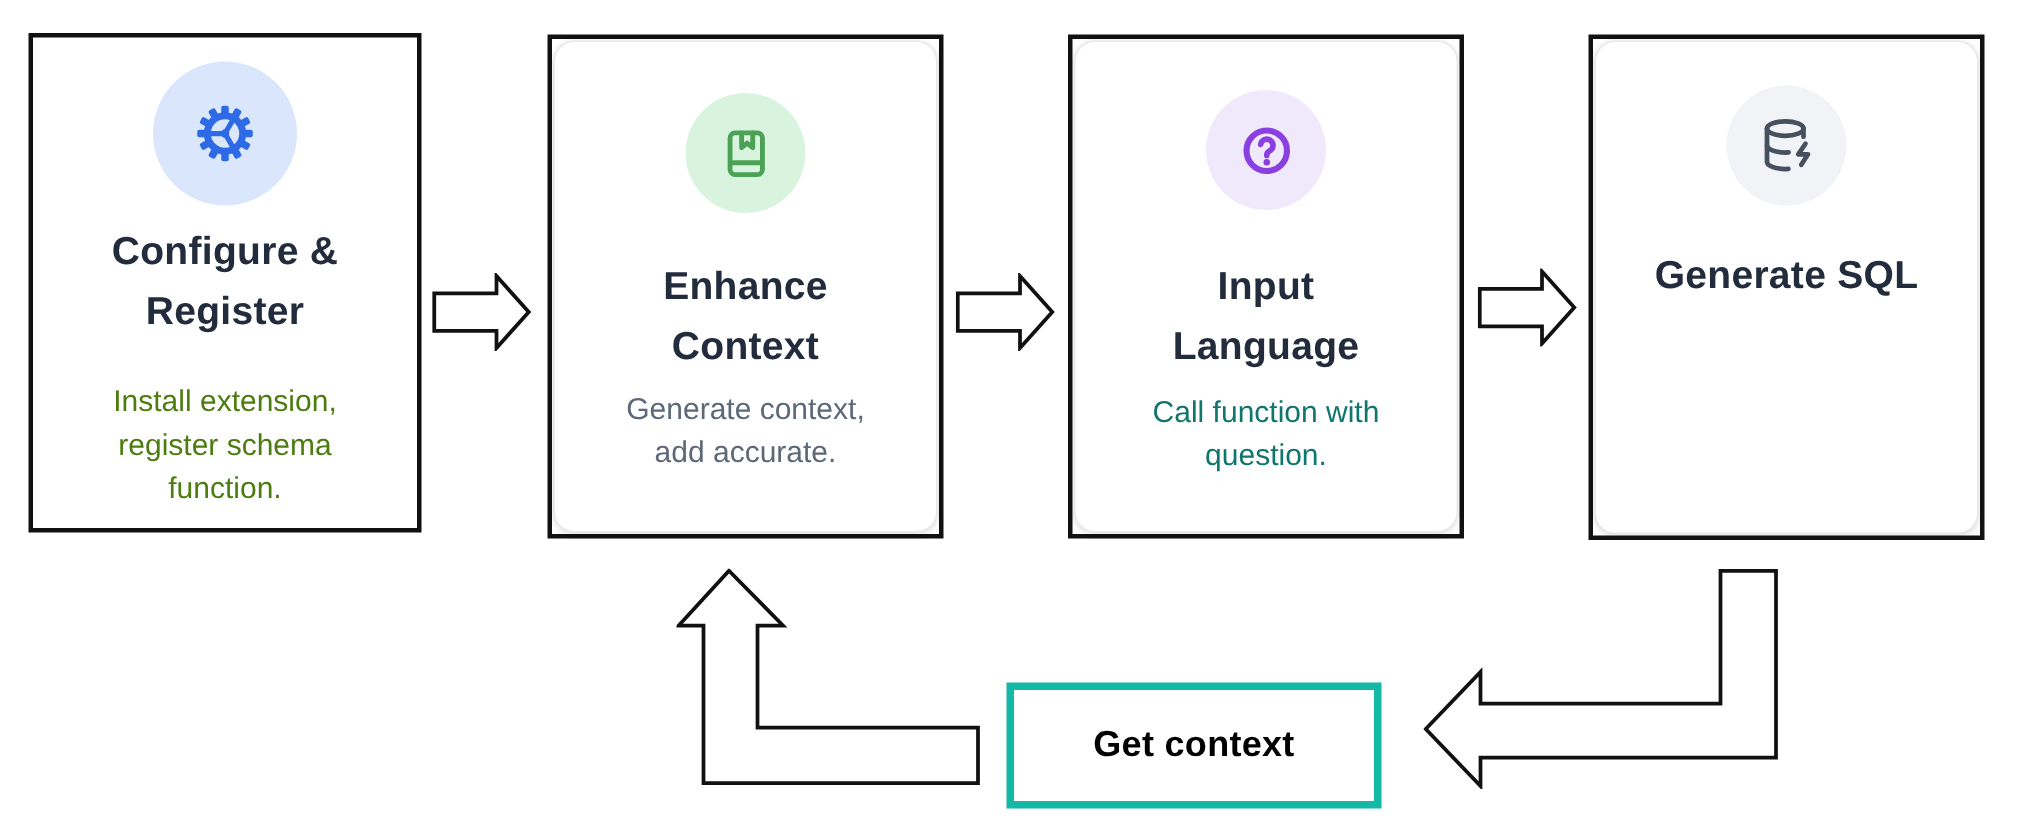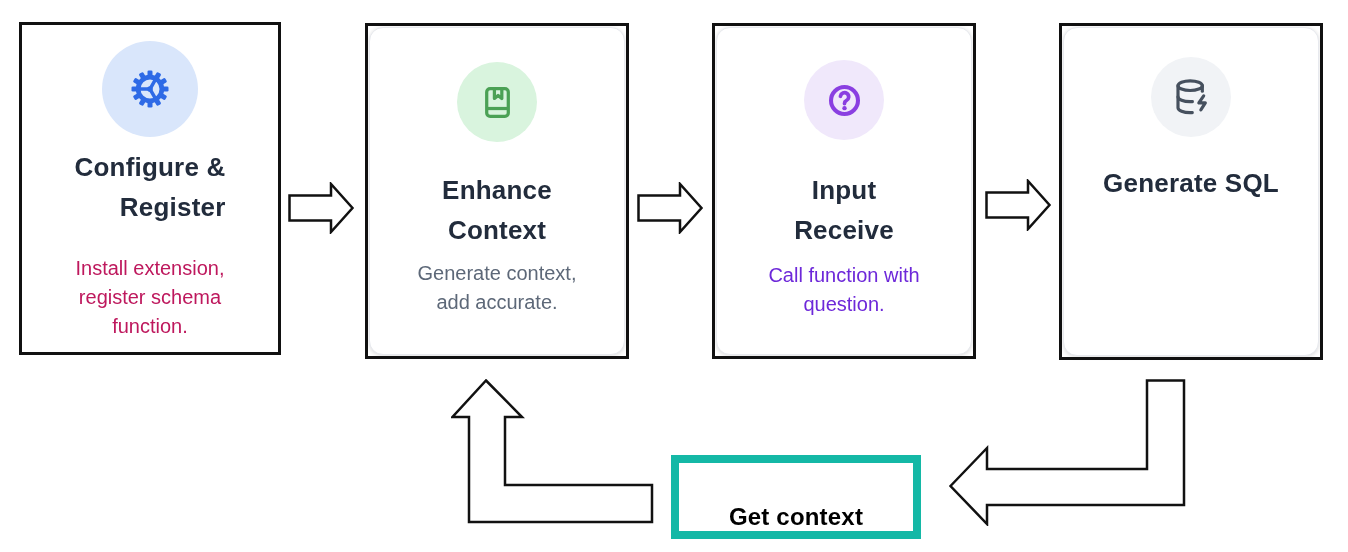--- a/index.html
+++ b/index.html
@@ -39,22 +39,22 @@
     font-size:20px;font-weight:400;line-height:29px;text-align:center;
   }
   .card-desc span{display:block;white-space:nowrap;}
   .c1 .card-desc{margin-top:27px;}
   .c2 .card-desc{margin-top:9px;}
   .c3 .card-desc{margin-top:11px;}
   .c4 .card-desc{margin-top:12px;}
   .flow-arrow{position:absolute;}
   .loop-label-box{
     position:absolute;left:671px;top:455px;width:250px;height:84px;box-sizing:border-box;
-    border:8px solid #14b8a6;background:#ffffff;
-    display:flex;align-items:flex-end;justify-content:center;
+    border:5px solid #14b8a6;background:#ffffff;
+    display:flex;align-items:center;justify-content:center;
     font-size:24px;font-weight:700;letter-spacing:.2px;
   }
   svg{display:block;}
 </style>
 </head>
 <body>
 
 <div class="canvas">
 
   <div class="card c1" style="left:19px;top:22px;width:262px;height:333px;">
@@ -77,25 +77,25 @@
             <circle cx="12" cy="12" r="1.7"></circle>
           </g>
           <circle cx="12" cy="12" r="7.1" fill="none" stroke="currentColor" stroke-width="2.8"></circle>
           <g stroke="currentColor" stroke-width="2.1" stroke-linecap="round">
             <line x1="12" y1="12" x2="12" y2="5.4" transform="rotate(30 12 12)"></line>
             <line x1="12" y1="12" x2="12" y2="5.4" transform="rotate(150 12 12)"></line>
             <line x1="12" y1="12" x2="12" y2="5.4" transform="rotate(270 12 12)"></line>
           </g>
         </svg>
       </div>
-      <div class="card-title" style="color: rgb(34, 44, 60); text-align: right;">
+      <div class="card-title" style="color: rgb(34, 44, 60);">
         <span>Configure &amp;</span>
         <span>Register</span>
       </div>
-      <div class="card-desc" style="color: #be185d; text-align: center;">
+      <div class="card-desc" style="color: #4d7c0f; text-align: center;">
         <span>Install extension,</span>
         <span>register schema</span>
         <span>function.</span>
       </div>
     </div>
   </div>
 
   <div class="card c2" style="left:365px;">
     <div class="card-inner"></div>
     <div class="content">
@@ -122,23 +122,23 @@
     <div class="content">
       <div class="icon-circle" style="background-color: rgb(240, 232, 251);">
         <svg width="39" height="39" viewBox="0 0 24 24" fill="none" stroke="currentColor" style="color: rgb(138, 63, 225);">
           <circle cx="12" cy="12" r="8.3" stroke-width="2.5"></circle>
           <path d="M9.5 9.4a2.55 2.55 0 1 1 3.6 2.7c-.8.4-1.1.9-1.1 1.8" stroke-width="2.3" stroke-linecap="round"></path>
           <circle cx="12" cy="16.7" r="1.35" fill="currentColor" stroke="none"></circle>
         </svg>
       </div>
       <div class="card-title" style="color: rgb(34, 44, 60);">
         <span>Input</span>
-        <span>Receive</span>
+        <span>Language</span>
       </div>
-      <div class="card-desc" style="color: #6d28d9;">
+      <div class="card-desc" style="color: #0f766e;">
         <span>Call function with</span>
         <span>question.</span>
       </div>
     </div>
   </div>
 
   <div class="card c4" style="left:1059px;height:337px;">
     <div class="card-inner"></div>
     <div class="content">
       <div class="icon-circle" style="background-color: rgb(241, 243, 246);">

